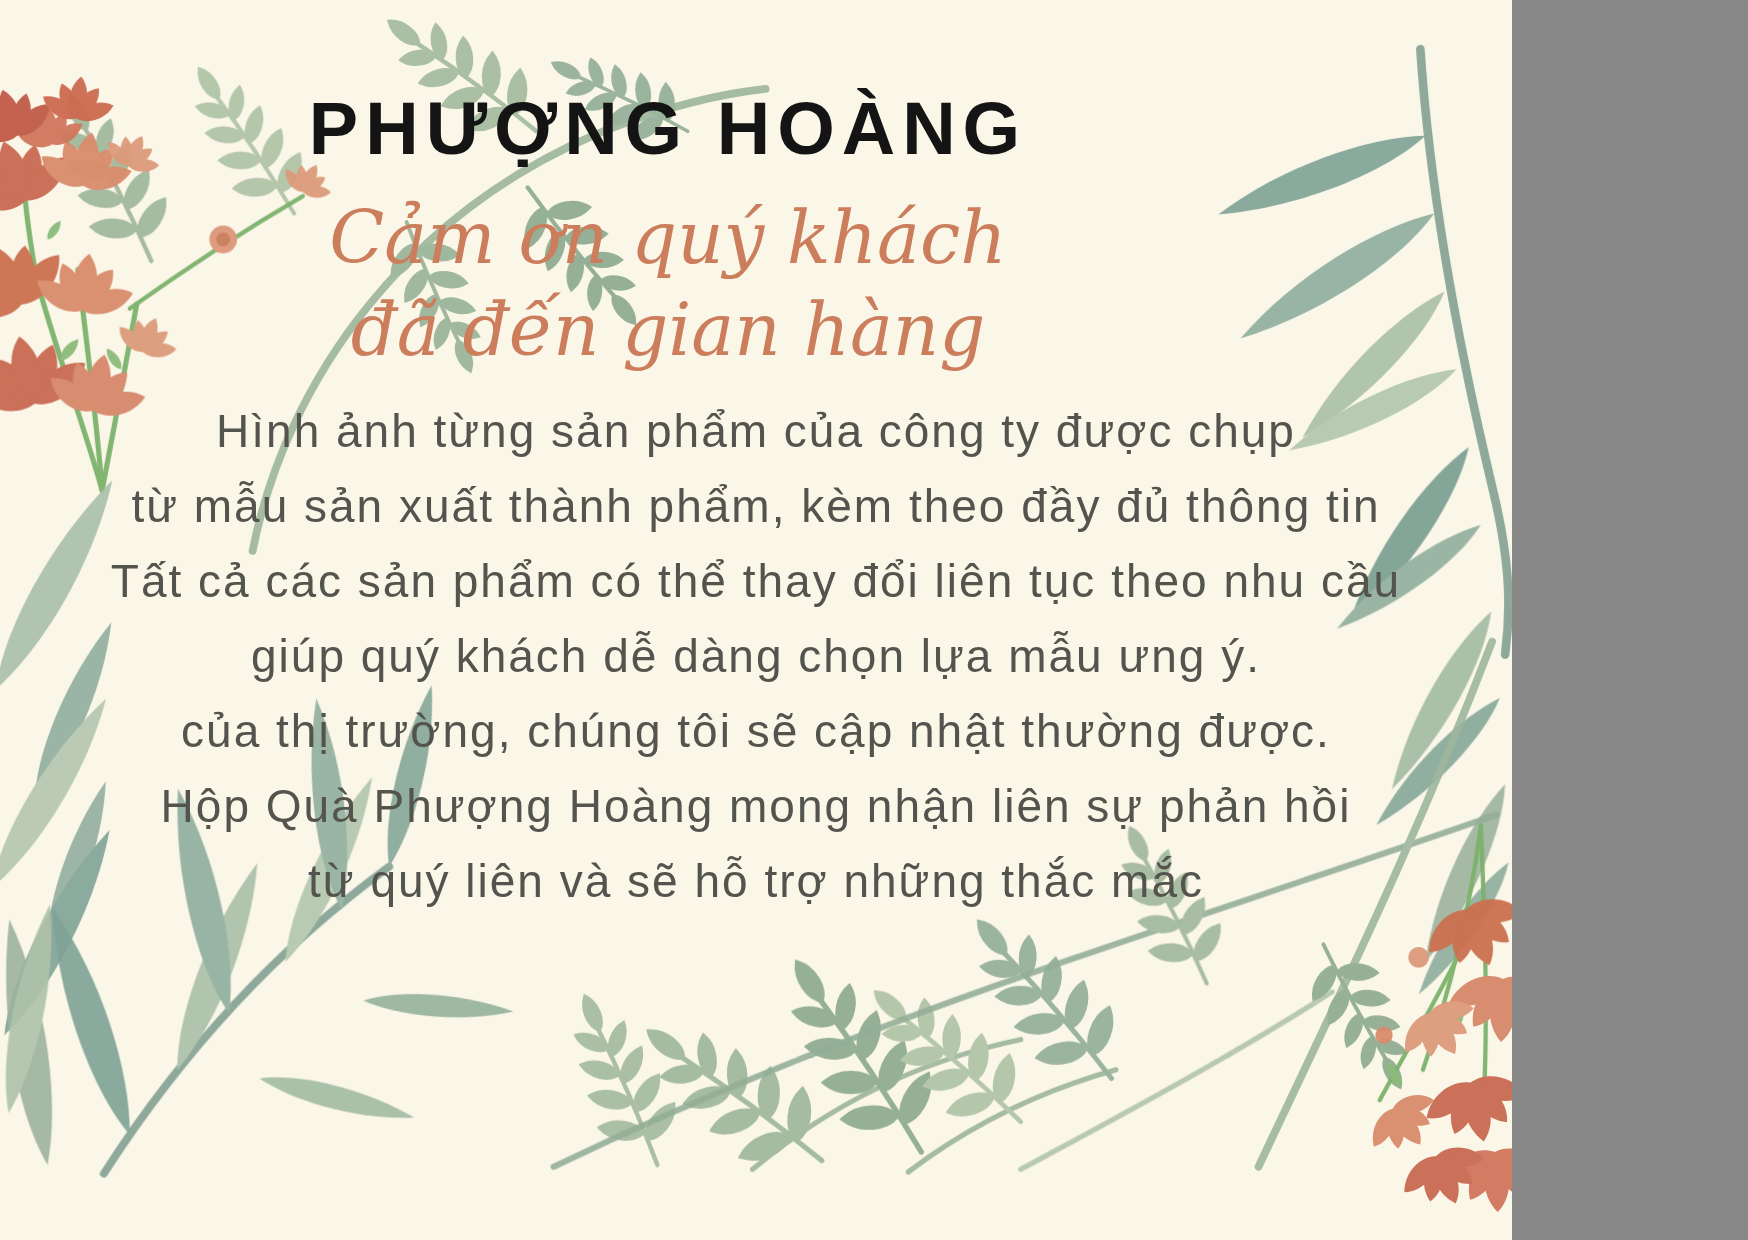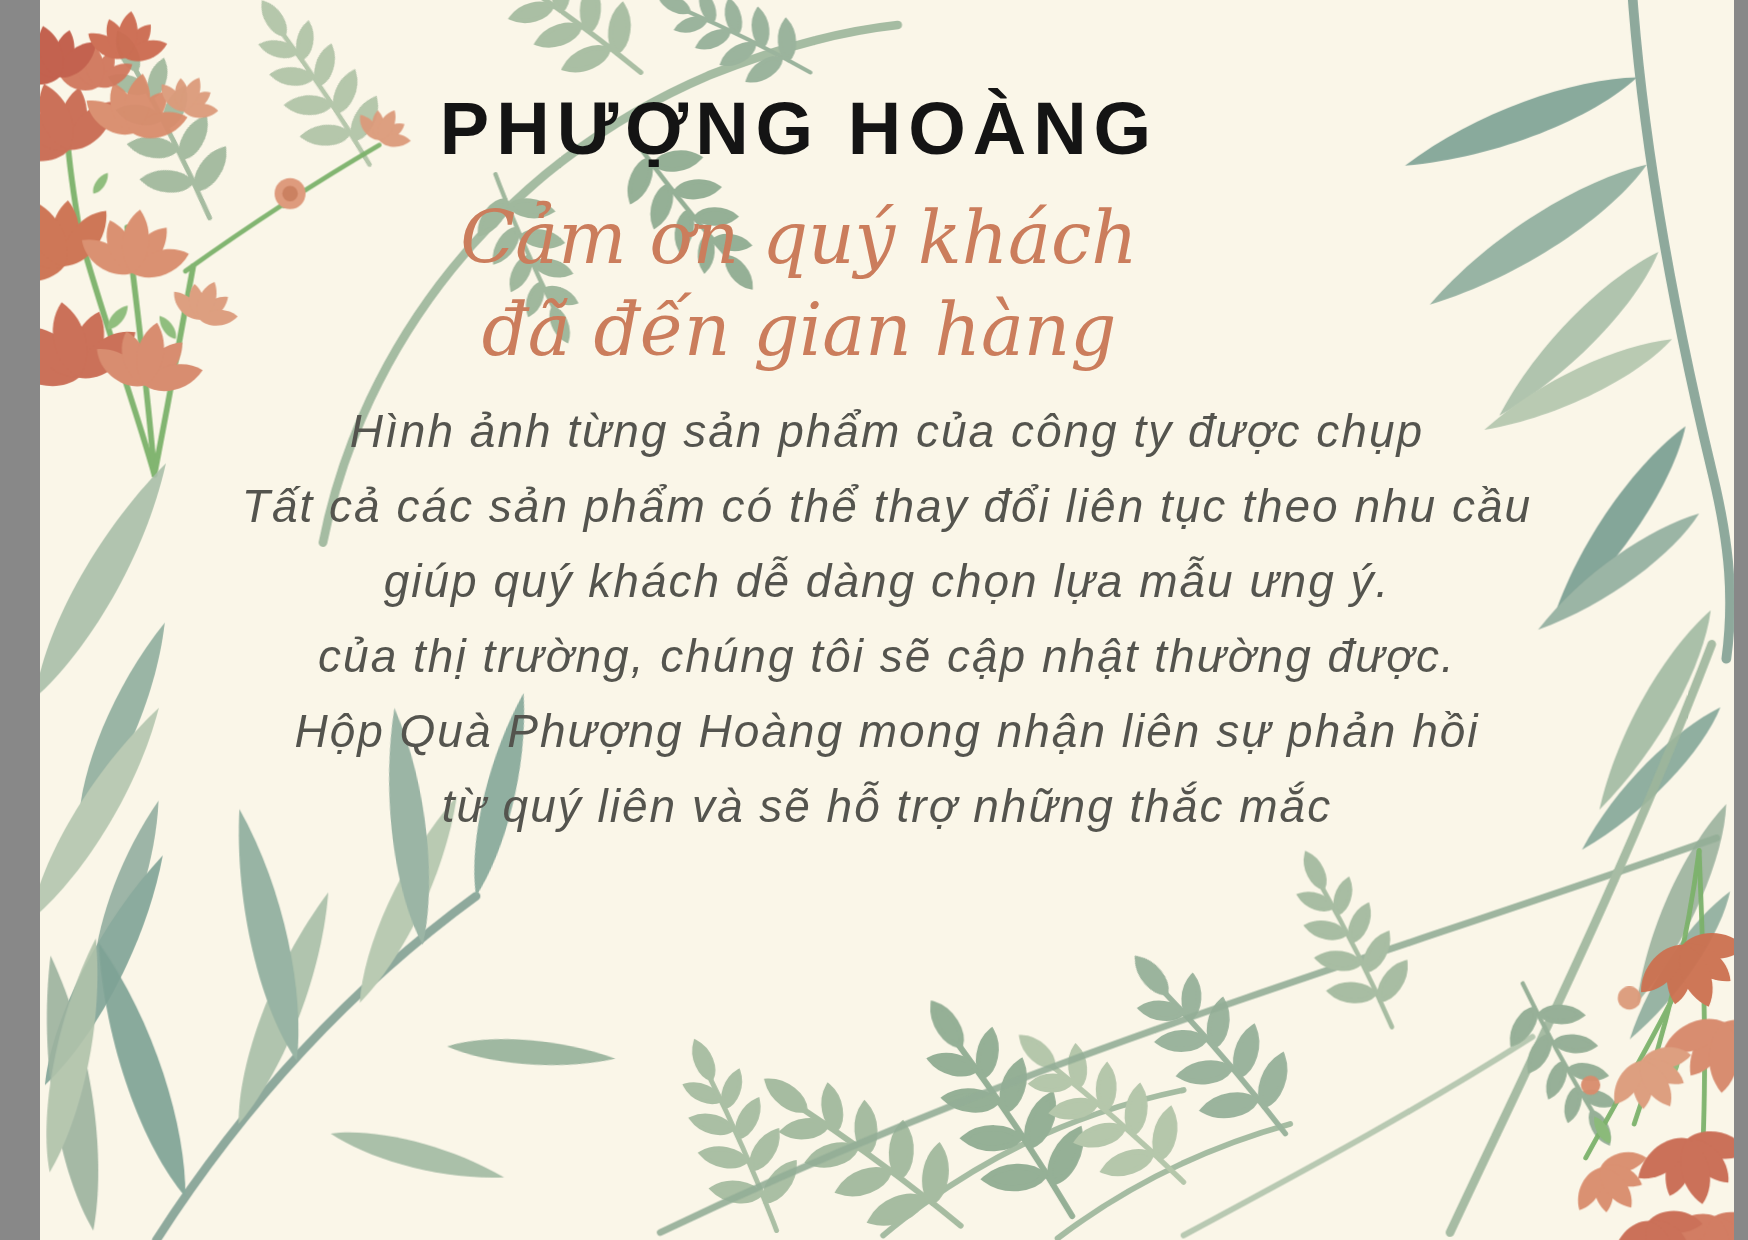--- a/index.html
+++ b/index.html
@@ -1,40 +1,39 @@
 <!DOCTYPE html>
 <html style="--background: #FAF6E8; --title: #141414; --script-accent: #CB7D5C; --body-text: #54544E; --sage: #9DB69C; --sage-light: #B3C6AE; --teal-leaf: #7FA396; --coral-flower: #D6876A; --coral-dark: #C96A52; --stem-green: #7CB26B;"><head>
 <meta charset="utf-8">
 <style>
   *{margin:0;padding:0;box-sizing:border-box}
   body{background:#888;font-family:"Liberation Sans",sans-serif}
   .canvas{
-    position:relative;width:1694px;height:1240px;overflow:hidden;
+    position:relative;width:1512px;height:1240px;overflow:hidden;
     background:var(--background,#FAF6E8);
-    margin-left:40px;
   }
   .deco{position:absolute;inset:0;width:100%;height:100%;display:block}
   .title{
     position:absolute;top:86px;left:0;width:100%;text-align:center;
     transform:translateX(-88px);
     font-family:"Liberation Sans",sans-serif;font-weight:700;
     font-size:74px;letter-spacing:7px;color:var(--title,#141414);
     white-space:nowrap;
   }
   .script{
     position:absolute;top:192px;left:0;width:100%;text-align:center;
     transform:translateX(-88px);
     font-family:"DejaVu Serif",serif;font-style:italic;font-weight:400;
     font-size:72px;line-height:92px;color:var(--script-accent,#CB7D5C);
     white-space:nowrap;
   }
   .body-text{
     position:absolute;top:394px;left:0;width:100%;text-align:center;
     font-size:46px;line-height:75px;letter-spacing:2px;
-    color:var(--body-text,#54544E);white-space:nowrap;font-style:italic;
+    color:var(--body-text,#54544E);white-space:nowrap;
   }
   .body-text div{height:75px}
 </style>
 </head>
 <body>
 
 <div class="canvas">
 
   <svg class="deco" viewBox="0 0 1748 1240" aria-hidden="true">
     <defs>
@@ -176,20 +175,21 @@
 
   <div class="title">PHƯỢNG HOÀNG</div>
 
   <div class="script">
     <div>Cảm ơn quý khách</div>
     <div>đã đến gian hàng</div>
   </div>
 
   <div class="body-text">
     <div>Hình ảnh từng sản phẩm của công ty được chụp</div>
+    <div>từ mẫu sản xuất thành phẩm, kèm theo đầy đủ thông tin</div>
     <div>Tất cả các sản phẩm có thể thay đổi liên tục theo nhu cầu</div>
     <div>giúp quý khách dễ dàng chọn lựa mẫu ưng ý.</div>
     <div>của thị trường, chúng tôi sẽ cập nhật thường được.</div>
     <div>Hộp Quà Phượng Hoàng mong nhận liên sự phản hồi</div>
     <div>từ quý liên và sẽ hỗ trợ những thắc mắc</div>
   </div>
 
 </div>
 
 </body></html>

